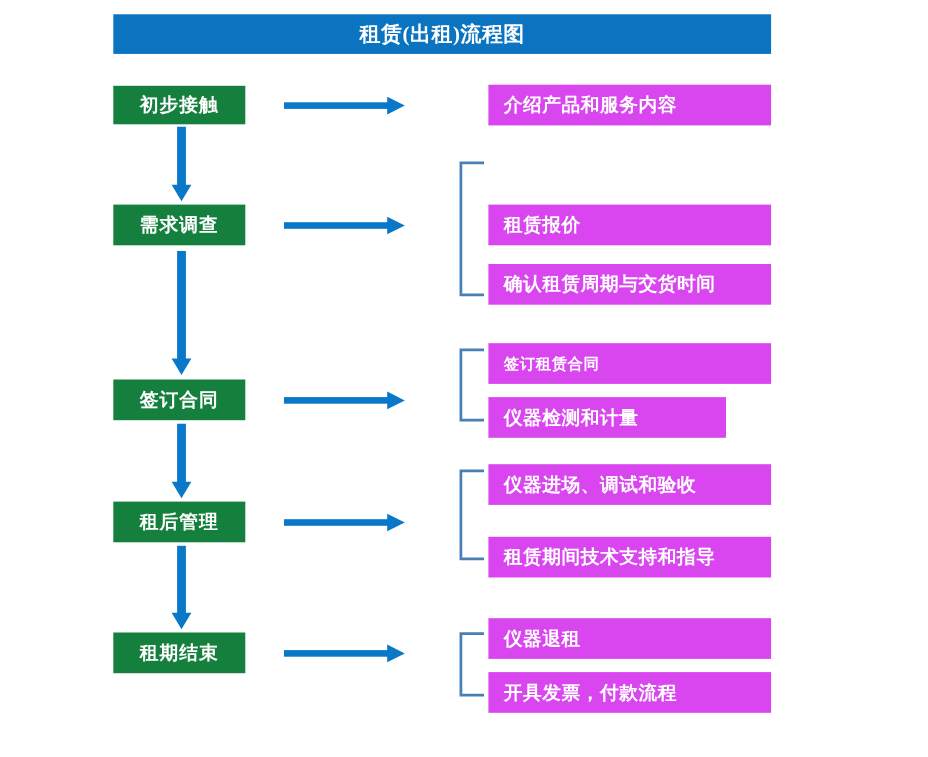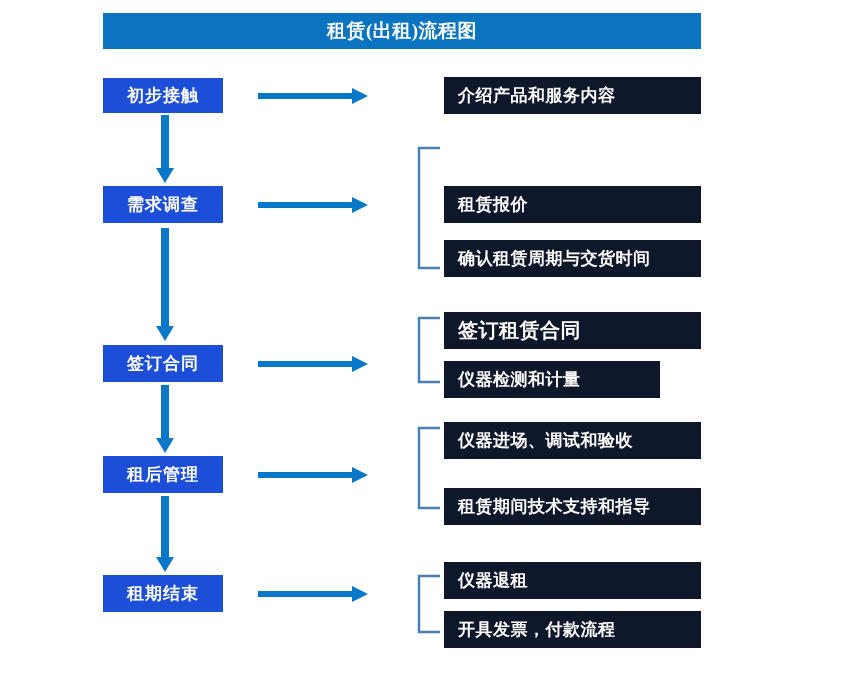--- a/index.html
+++ b/index.html
@@ -26,31 +26,31 @@
     background: #0a74c0;
     color: #ffffff;
     display: flex;
     align-items: center;
     justify-content: center;
     font-weight: bold;
     letter-spacing: 0.5px;
   }
   .stage-box {
     position: absolute;
-    background: #1d4ed8;
+    background: #15803d;
     color: #ffffff;
     display: flex;
     align-items: center;
     justify-content: center;
     font-weight: bold;
     letter-spacing: 1px;
   }
   .detail-box {
     position: absolute;
-    background: #0f172a;
+    background: #d946ef;
     color: #ffffff;
     display: flex;
     align-items: center;
     font-weight: bold;
     padding-left: 14px;
     box-sizing: border-box;
     letter-spacing: 0.5px;
   }
   .arrow-h {
     position: absolute;
@@ -161,21 +161,21 @@
 
 
   <div class="detail-box" style="left:444px; top:186px; width:257px; height:37px; font-size:17px;">
     <span>租赁报价</span>
   </div>
 
   <div class="detail-box" style="left:444px; top:240px; width:257px; height:37px; font-size:17px;">
     <span>确认租赁周期与交货时间</span>
   </div>
 
-  <div class="detail-box" style="left:444px; top:312px; width:257px; height:37px; font-size:20px;">
+  <div class="detail-box" style="left:444px; top:312px; width:257px; height:37px; font-size:14px;">
     <span>签订租赁合同</span>
   </div>
 
   <div class="detail-box" style="left:444px; top:361px; width:216px; height:37px; font-size:17px;">
     <span>仪器检测和计量</span>
   </div>
 
   <div class="detail-box" style="left:444px; top:422px; width:257px; height:37px; font-size:17px;">
     <span>仪器进场、调试和验收</span>
   </div>

